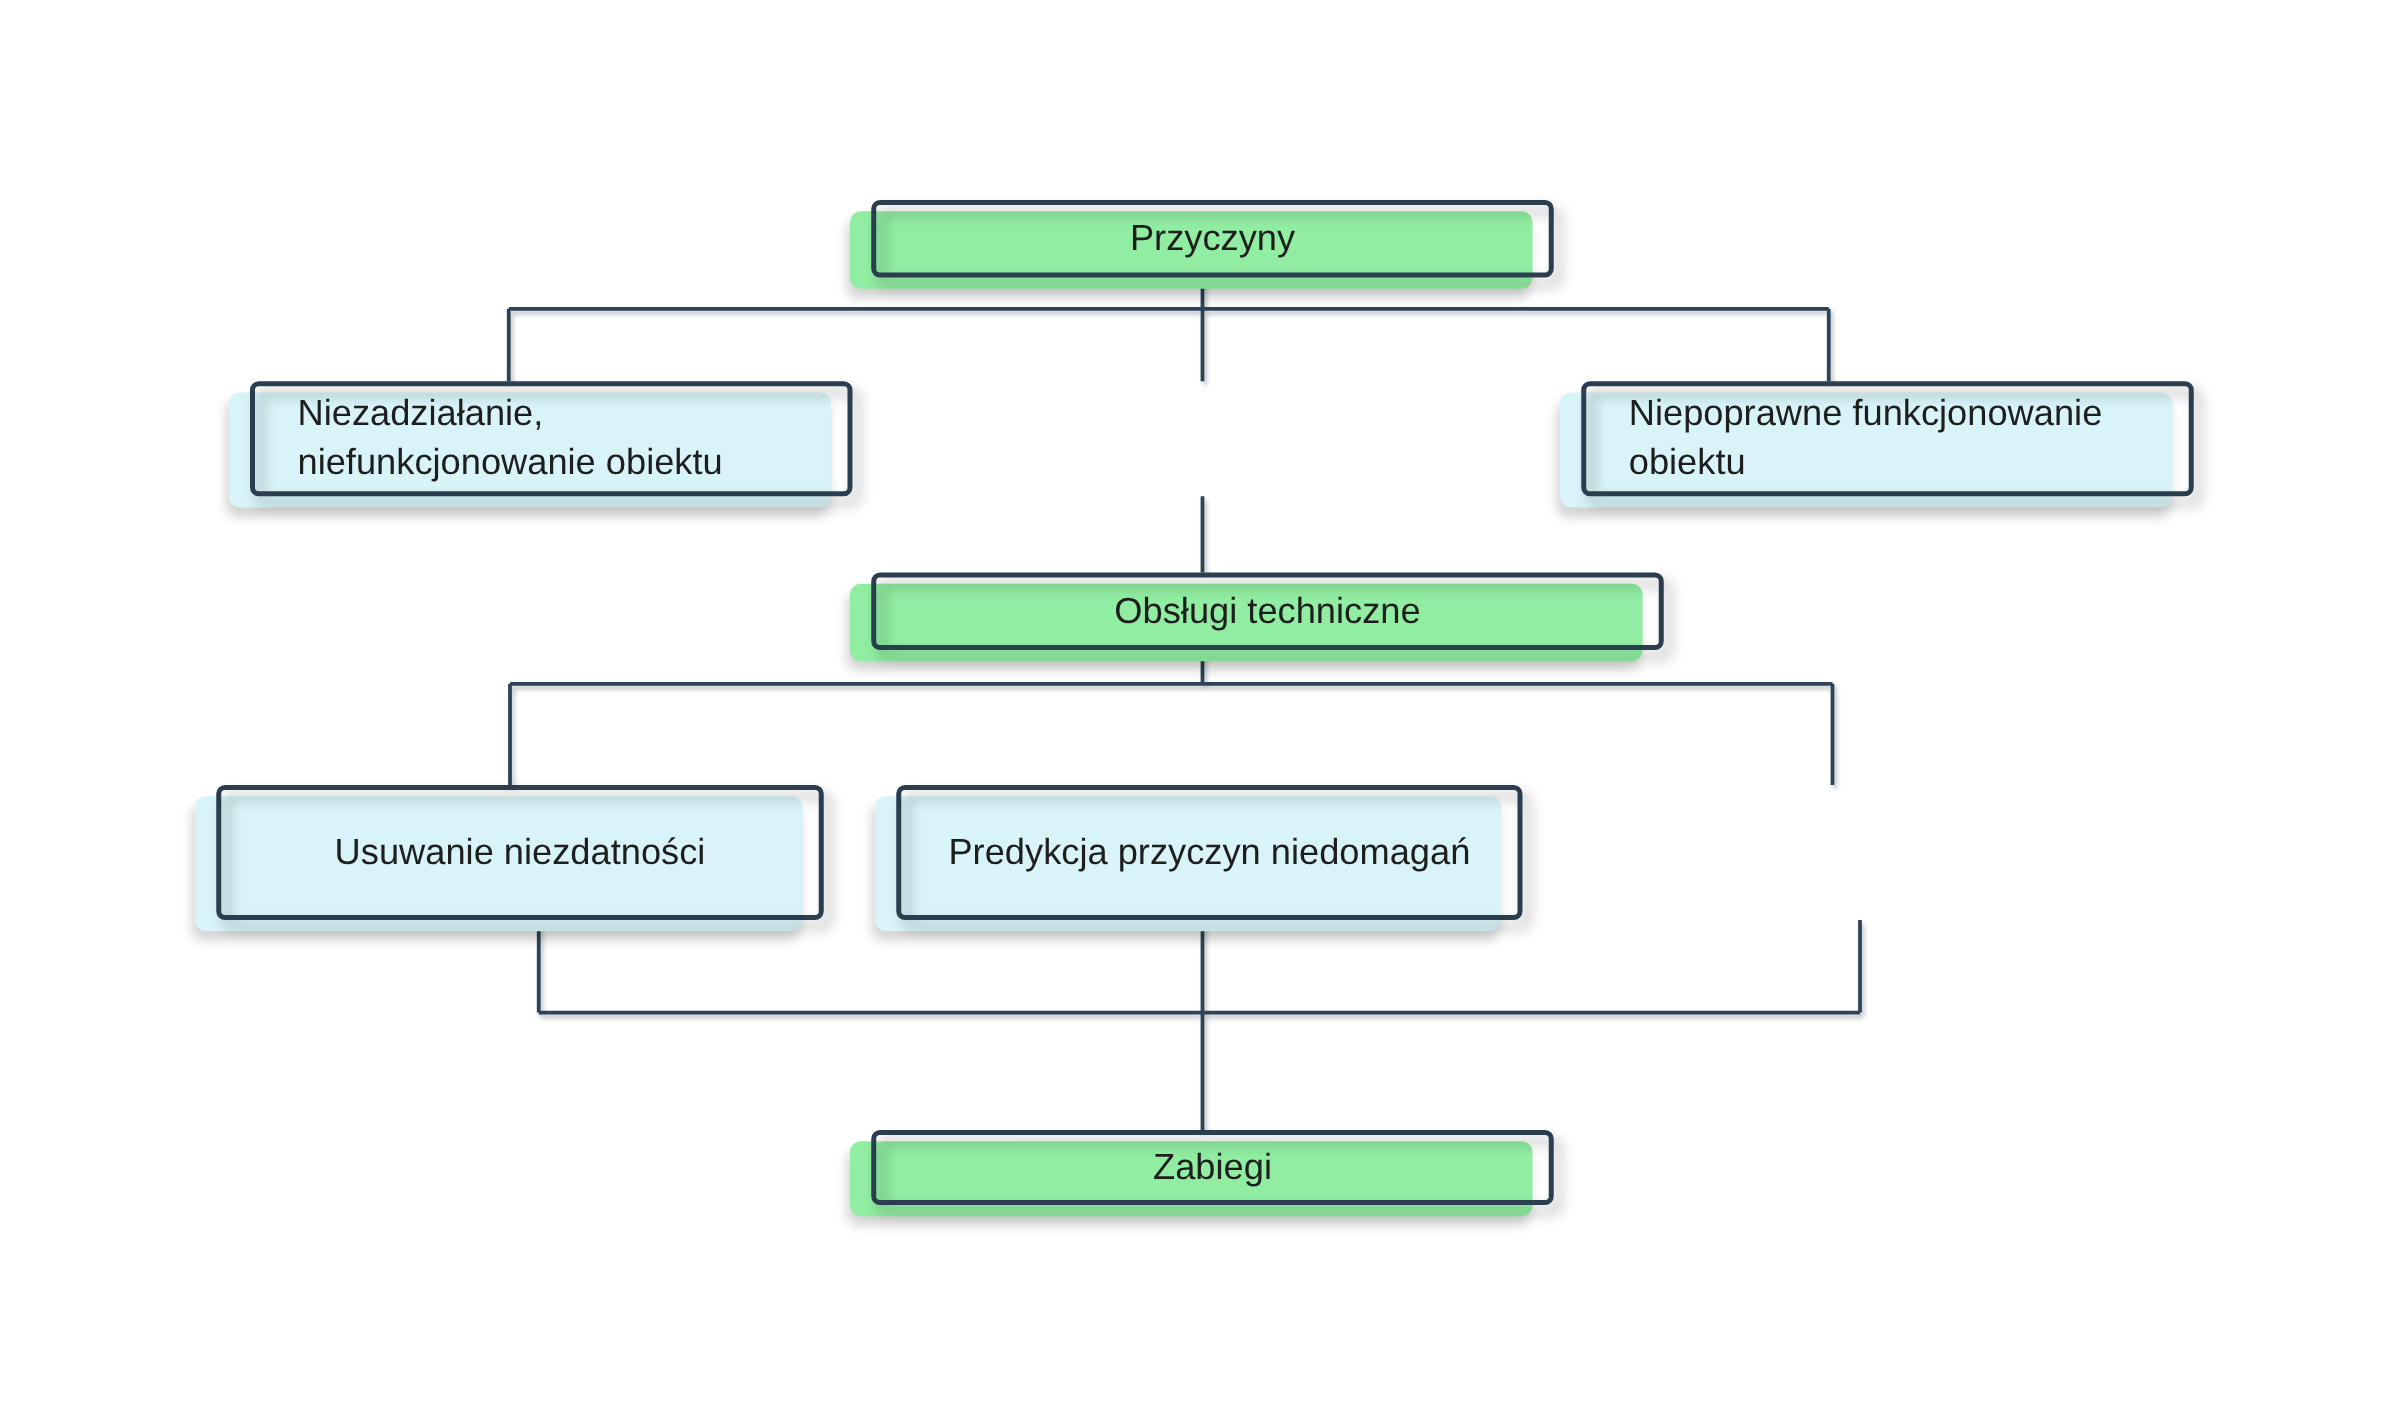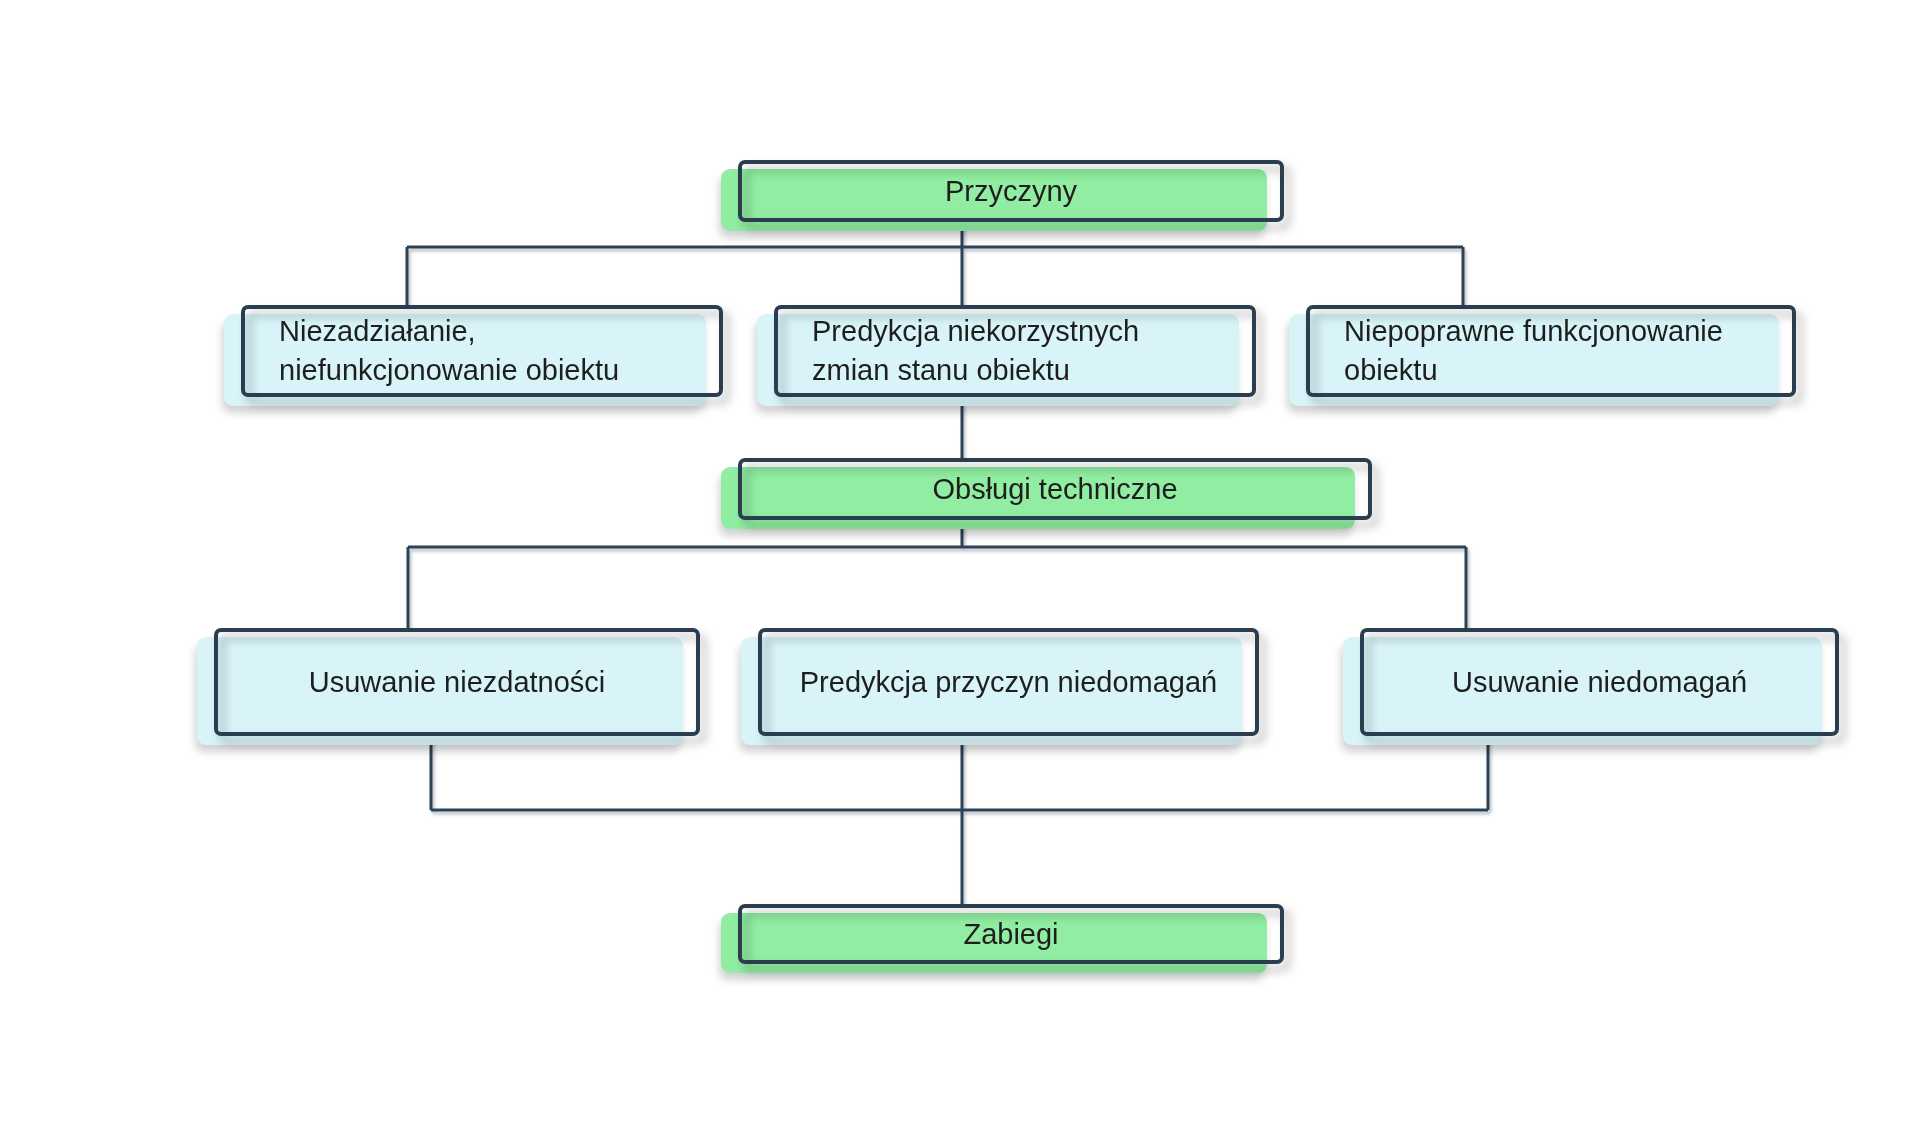--- a/index.html
+++ b/index.html
@@ -12,21 +12,20 @@
   }
   
   #connectors{
     position:absolute;left:0;top:0;z-index:1;
     filter:drop-shadow(2px 3px 1.5px rgba(30,45,60,0.30));
   }
   
   .box{
     position:absolute;
     z-index:2;
-    margin-left:41px;
   }
   
   .box::before{
     content:"";
     position:absolute;inset:0;
     border-radius:9px;
     transform:translate(-17px,9px);
     box-shadow:-2px 7px 9px rgba(0,0,0,0.18);
   }
   .box.green::before{background:var(--green-fill);}
@@ -80,27 +79,20 @@
   </div>
 
   <div class="box cyan left-text" style="left:200px;top:305px;width:482px;height:92px">
     <div class="face"></div>
     <div class="label">
       <span>Niezadziałanie,</span>
       <span>niefunkcjonowanie obiektu</span>
     </div>
   </div>
 
-  <div class="box cyan left-text" style="left:733px;top:305px;width:482px;height:92px">
-    <div class="face"></div>
-    <div class="label">
-      <span>Predykcja niekorzystnych</span>
-      <span>zmian stanu obiektu</span>
-    </div>
-  </div>
 
   <div class="box cyan left-text" style="left:1265px;top:305px;width:490px;height:92px">
     <div class="face"></div>
     <div class="label">
       <span>Niepoprawne funkcjonowanie</span>
       <span>obiektu</span>
     </div>
   </div>
 
   <div class="box green" style="left:697px;top:458px;width:634px;height:62px">
@@ -111,23 +103,19 @@
   <div class="box cyan" style="left:173px;top:628px;width:486px;height:108px">
     <div class="face"></div>
     <div class="label">Usuwanie niezdatności</div>
   </div>
 
   <div class="box cyan" style="left:717px;top:628px;width:501px;height:108px">
     <div class="face"></div>
     <div class="label">Predykcja przyczyn niedomagań</div>
   </div>
 
-  <div class="box cyan" style="left:1319px;top:628px;width:479px;height:108px">
-    <div class="face"></div>
-    <div class="label">Usuwanie niedomagań</div>
-  </div>
 
   <div class="box green" style="left:697px;top:904px;width:546px;height:60px">
     <div class="face"></div>
     <div class="label">Zabiegi</div>
   </div>
 
 </div>
 
 </body></html>

